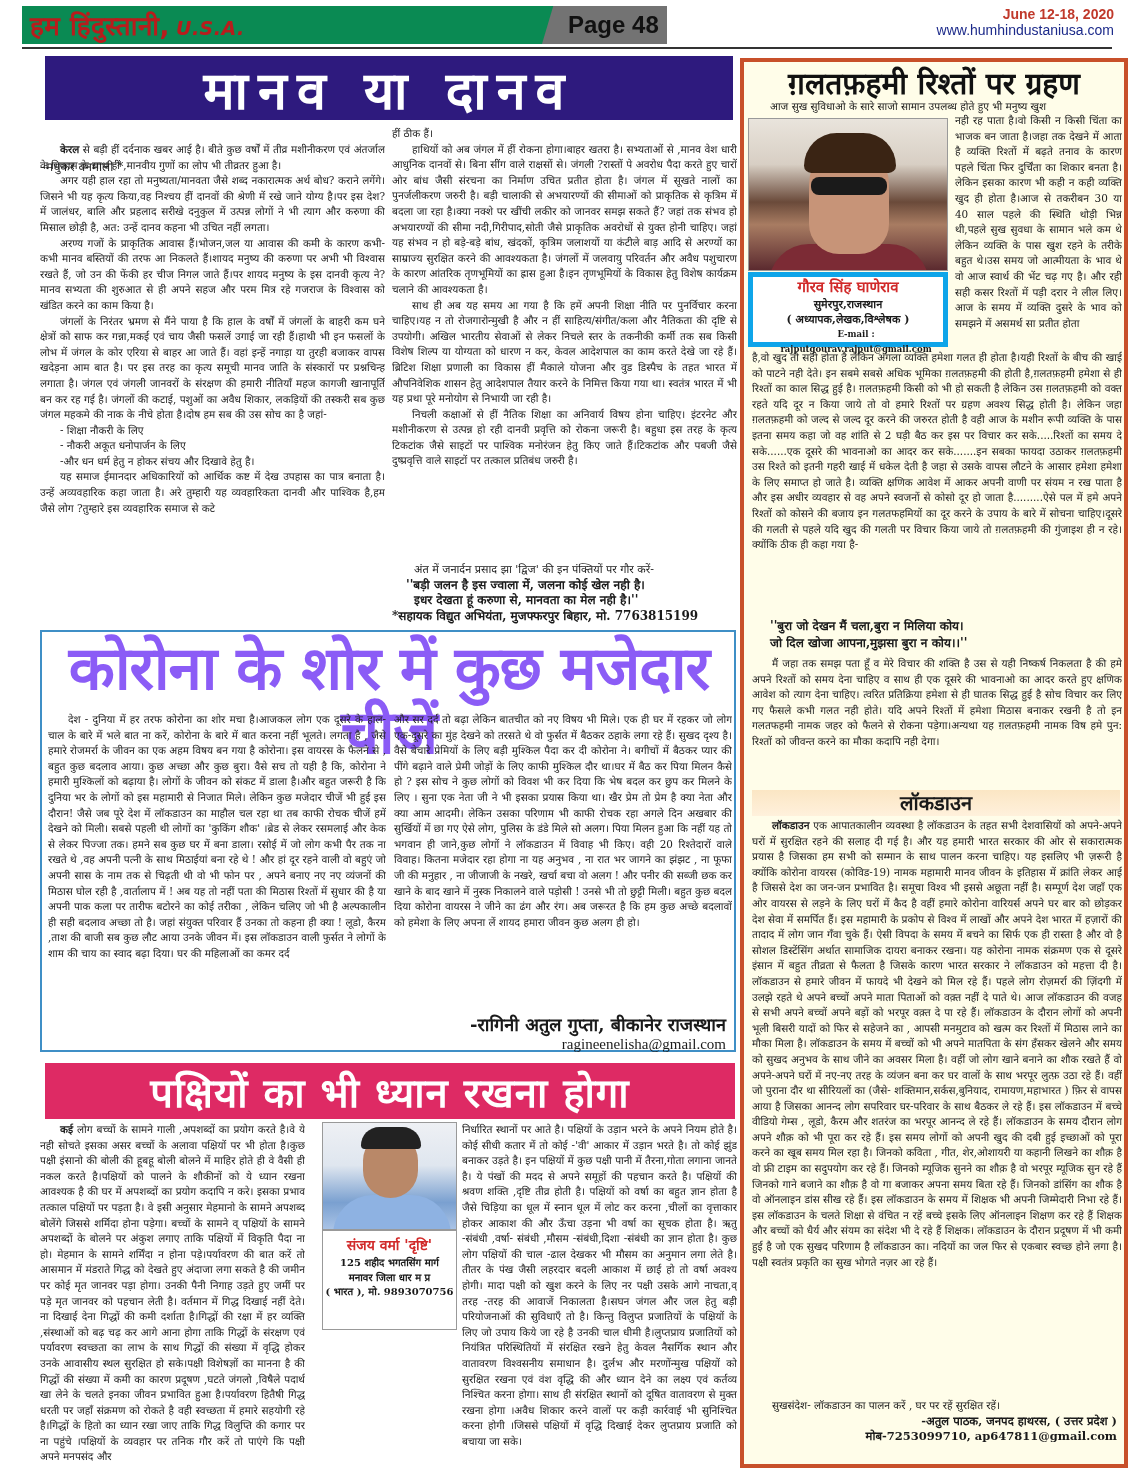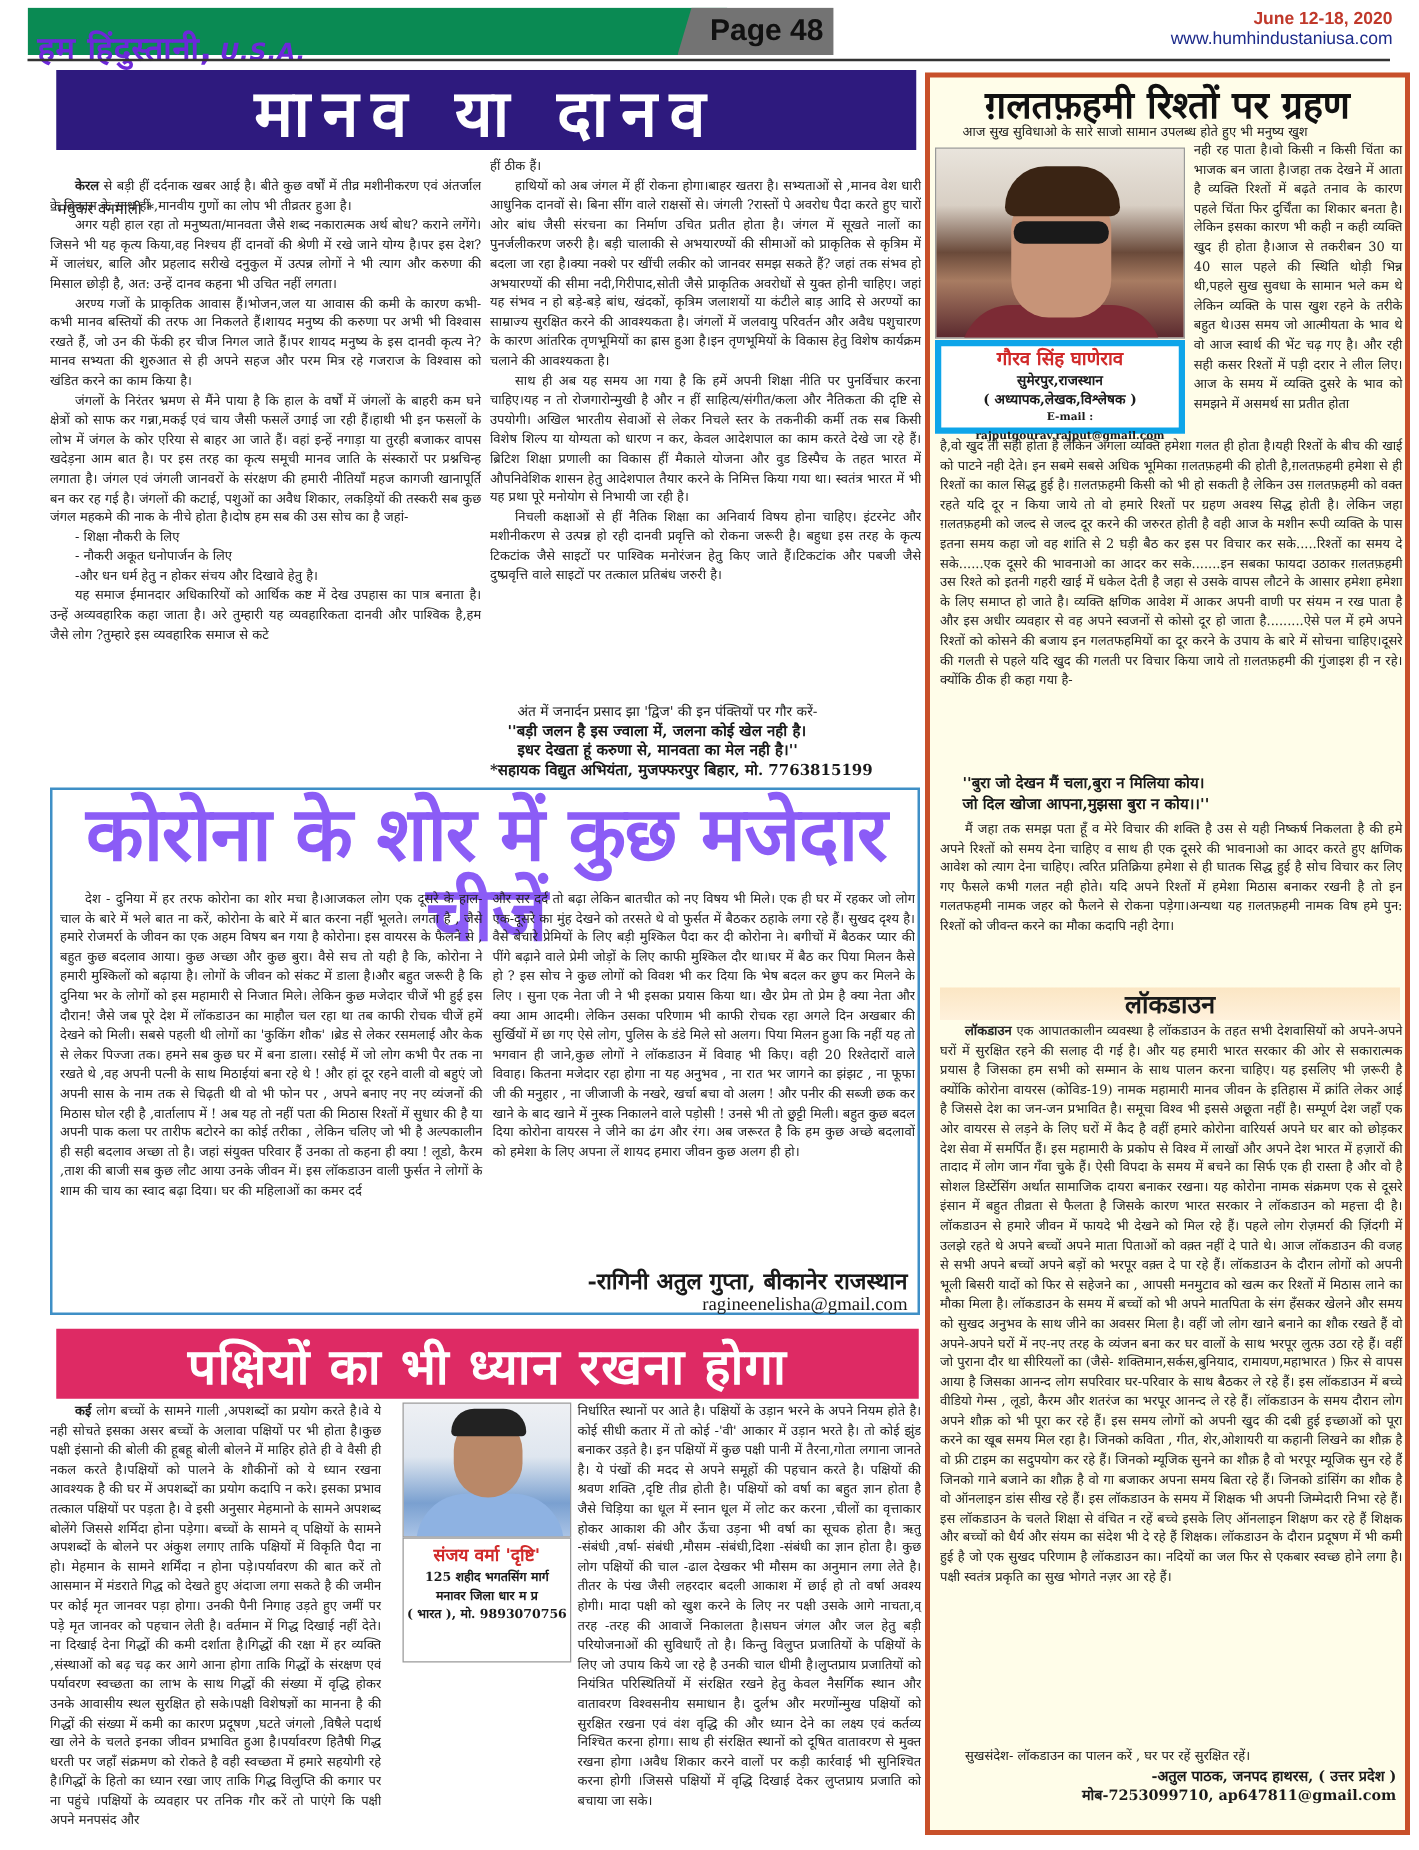--- a/index.html
+++ b/index.html
@@ -1,21 +1,21 @@
 <!DOCTYPE html>
 <html><head>
 <meta charset="utf-8">
 <style>
   * { box-sizing: border-box; margin: 0; padding: 0; }
   html, body { width: 1135px; height: 1480px; background: #ffffff; overflow: hidden; }
   body { font-family: "DejaVu Serif", serif; color: #1a1a1a; position: relative; }
 
   .masthead { position: absolute; left: 22px; top: 4px; width: 1100px; height: 42px; }
   .mast-green { position: absolute; left: 0; top: 2px; width: 560px; height: 38px; background: #0a8a53; clip-path: polygon(0 0, 100% 0, 97% 100%, 0 100%); }
-  .mast-title { position: absolute; left: 8px; top: 16px; color: #6d28d9; font-family: "DejaVu Sans", sans-serif; font-weight: bold; font-size: 26px; letter-spacing: 0.5px; white-space: nowrap; }
+  .mast-title { position: absolute; left: 8px; top: 3px; color: #b91c1c; font-family: "DejaVu Sans", sans-serif; font-weight: bold; font-size: 26px; letter-spacing: 0.5px; white-space: nowrap; }
   .mast-title .usa { font-style: italic; font-size: 19px; margin-left: 6px; }
   .mast-page { position: absolute; left: 520px; top: 2px; width: 125px; height: 38px; background: #737373; clip-path: polygon(9% 0, 100% 0, 100% 100%, 0 100%); }
   .mast-page span { position: absolute; left: 26px; top: 5px; font-family: "Liberation Sans", sans-serif; font-weight: bold; font-size: 24px; color: #111; }
   .mast-date { position: absolute; right: 8px; top: 2px; text-align: right; font-family: "Liberation Sans", sans-serif; font-size: 14px; font-weight: bold; line-height: 16px; }
   .mast-date .d { color: #c0392b; }
   .mast-date .u { color: #1c2a8a; font-weight: normal; }
   .mast-rule { position: absolute; left: 22px; top: 47px; width: 1090px; height: 2px; background: #333; }
 
   .col-text { font-size: 10.4px; line-height: 15.6px; text-align: justify; color: #222; overflow: hidden; }
   .col-text p { text-indent: 20px; }

